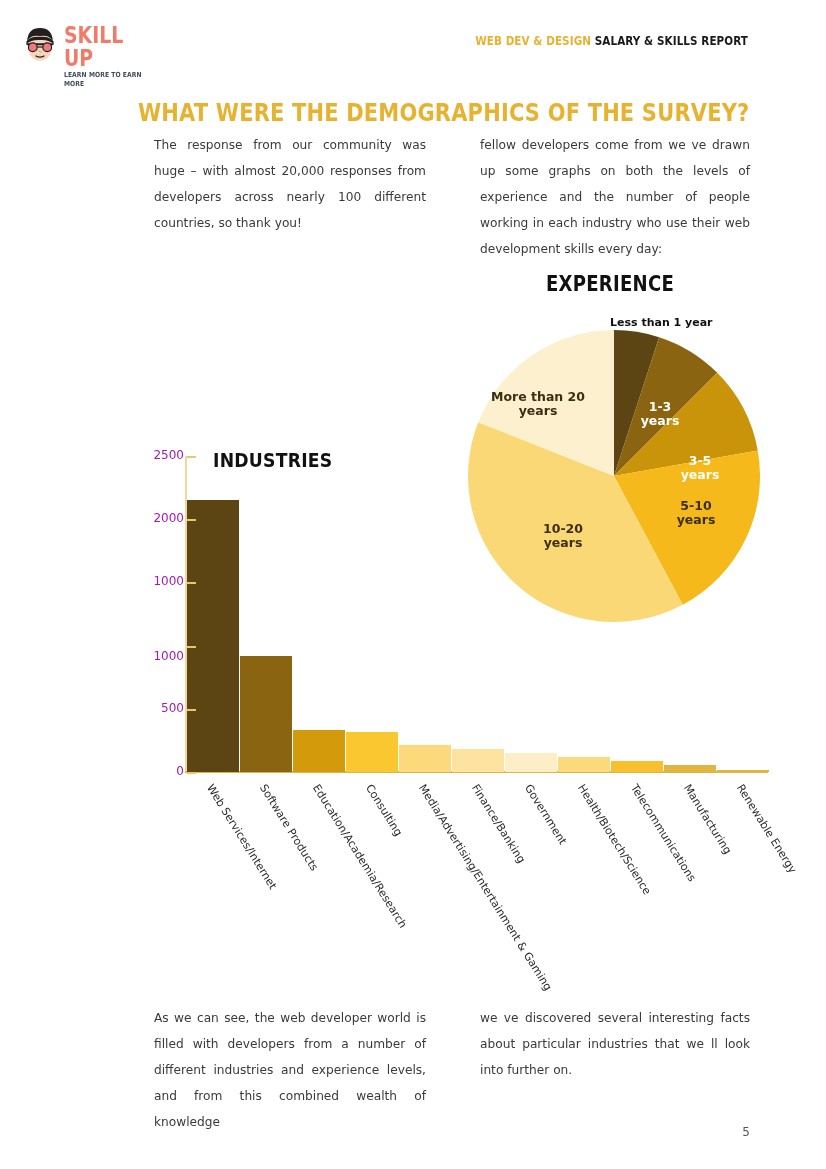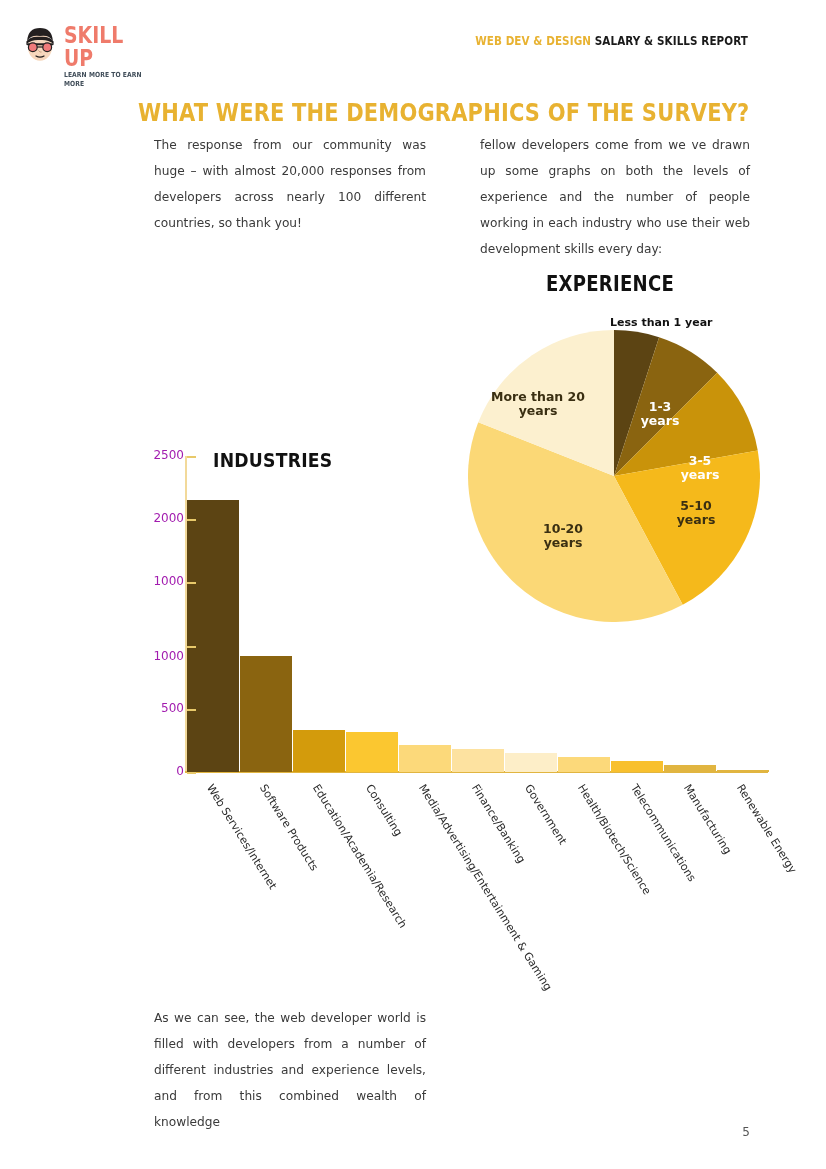--- a/index.html
+++ b/index.html
@@ -203,15 +203,18 @@
       <div class="tickmark" style="top: 262.8px;"></div>
       <div class="tickmark" style="top: 199.6px;"></div>
       <div class="tickmark" style="top: 136.4px;"></div>
       <div class="tickmark" style="top: 73.2px;"></div>
       <div class="tickmark" style="top: 10px;"></div>
     </div>
 
   <div class="col col-bottom-a">
     <p>As we can see, the web developer world is filled with developers from a number of different industries and experience levels, and from this combined wealth of knowledge</p>
   </div>
+  <div class="col col-bottom-b">
+    <p>we ve discovered several interesting facts about particular industries that we ll look into further on.</p>
+  </div>
 
   <div class="pagenum">5</div>
 </div>
 
 </body></html>

